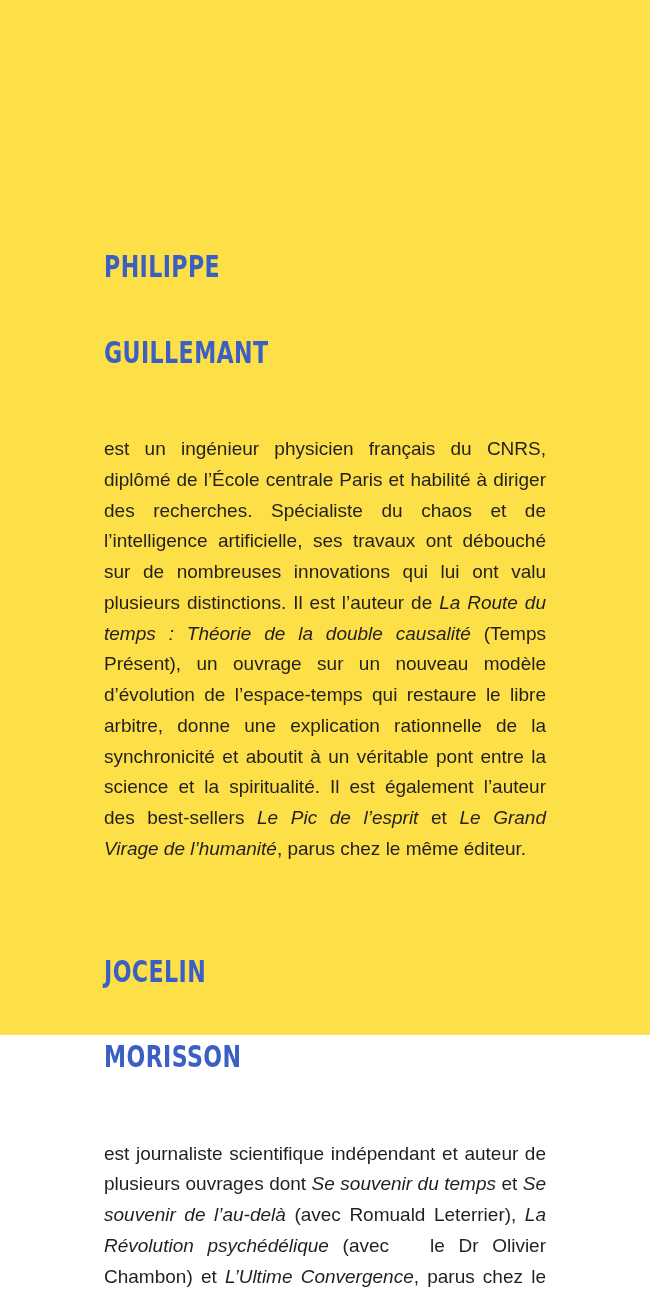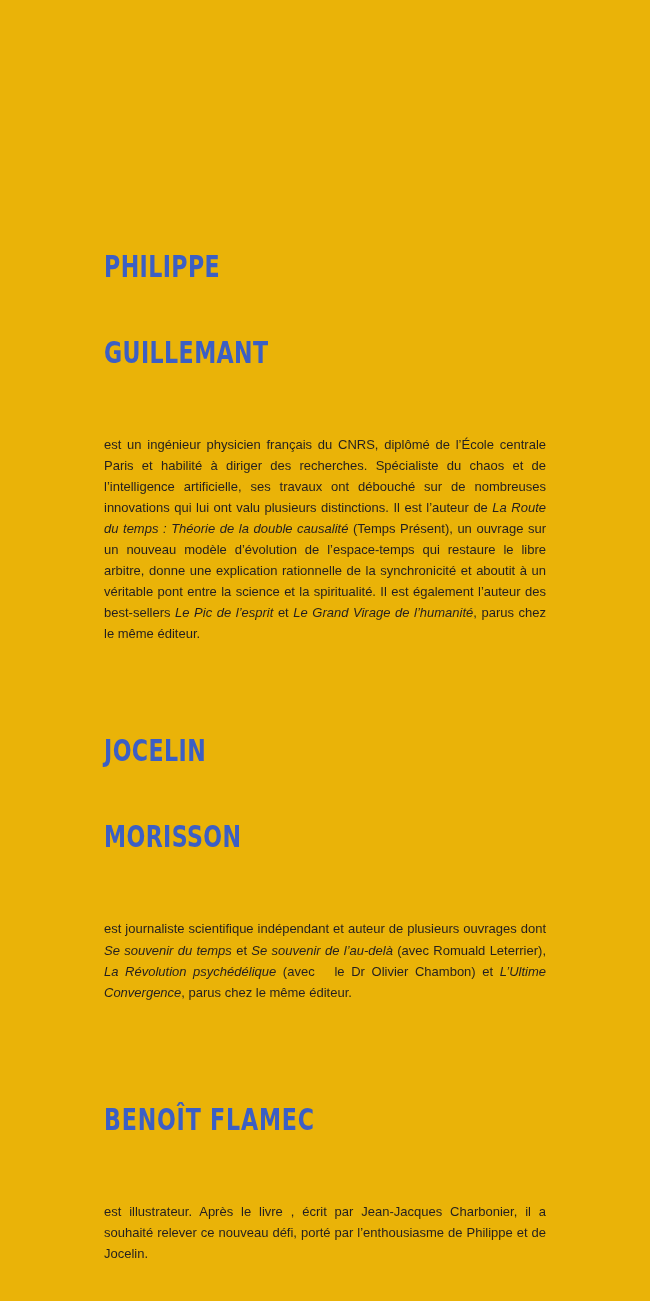--- a/index.html
+++ b/index.html
@@ -10,22 +10,22 @@
   body {
     width: 650px;
     height: 1301px;
     font-family: "Liberation Sans", sans-serif;
     color: #231f20;
     overflow: hidden;
   }
   .page {
     position: relative;
     width: 650px;
-    height: 1301px;
-    background: #eab308;
+    height: 1035px;
+    background: #fde047;
   }
   .content {
     position: absolute;
     left: 104px;
     top: 196px;
     width: 442px;
   }
   .bio-block {
     margin-bottom: 0;
   }
@@ -47,21 +47,21 @@
     transform-origin: left top;
     white-space: pre;
   }
   .name .ln {
     display: block;
   }
   .name.single {
     letter-spacing: 1px;
   }
   .body-text {
-    font-size: 13px;
+    font-size: 19px;
     line-height: 1.62;
     text-align: justify;
     text-justify: inter-word;
     color: #231f20;
     margin: 0;
     hyphens: none;
   }
   .body-text em {
     font-style: italic;
   }

